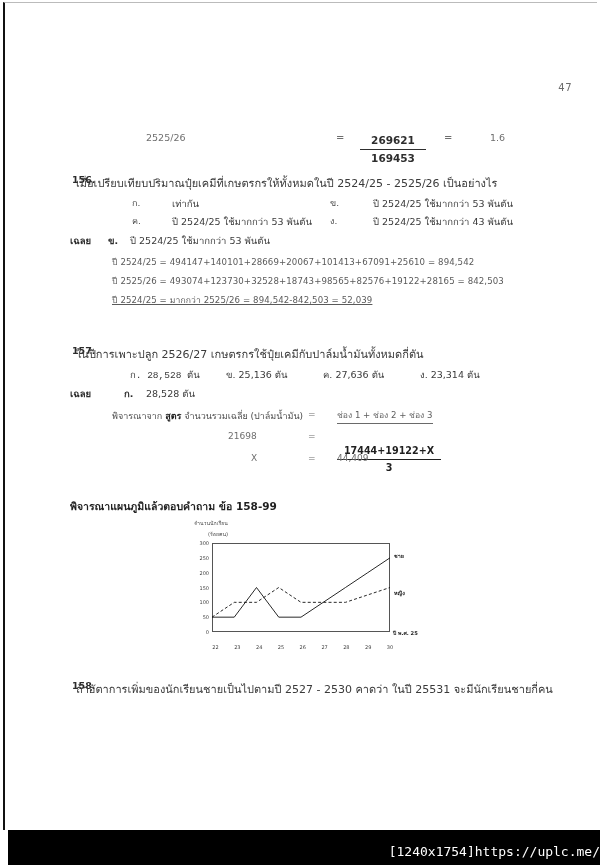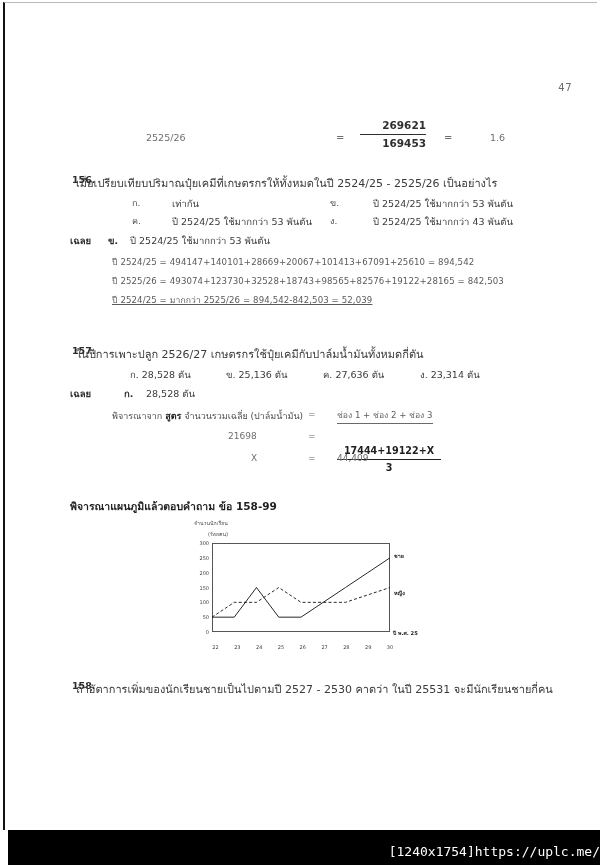--- a/index.html
+++ b/index.html
@@ -61,23 +61,23 @@
     color: #6e6e6e;
   }
   .top-calc .eq1 {
     position: absolute;
     left: 336px; top: 14px;
     font-size: 10px;
     color: #6e6e6e;
   }
   .frac {
     position: absolute;
-    left: 360px; top: 0px;
+    left: 360px; top: 15px;
     width: 66px;
-    text-align: right;
+    text-align: center;
     font-size: 10.5px;
     font-weight: bold;
     color: #2e2e2e;
   }
   .frac .num { display:block; line-height: 15px; }
   .frac .bar { display:block; border-top: 1.4px solid #2e2e2e; margin: 1px 0; }
   .frac .den { display:block; line-height: 15px; }
   .top-calc .eq2 {
     position: absolute;
     left: 444px; top: 14px;
@@ -320,21 +320,21 @@
 
       <span class="work-line" style="top:81px;">ปี 2524/25 = 494147+140101+28669+20067+101413+67091+25610 = 894,542</span>
       <span class="work-line" style="top:100px;">ปี 2525/26 = 493074+123730+32528+18743+98565+82576+19122+28165 = 842,503</span>
       <span class="work-line" style="top:119px;text-decoration:underline;">ปี 2524/25 = มากกว่า 2525/26 = 894,542-842,503 = 52,039</span>
     </div>
 
     <div class="qblock" style="top:345px; height:130px;">
       <span class="qnum" style="top:0px;">157.</span>
       <span class="qstem" style="top:0px;">ในปีการเพาะปลูก 2526/27 เกษตรกรใช้ปุ๋ยเคมีกับปาล์มน้ำมันทั้งหมดกี่ตัน</span>
 
-      <span class="opt-txt" style="left:130px; top:22px;">
+      <span class="opt-txt" style="left:130px; top:22px;font-family:Liberation Mono, monospace;">
         <span>ก.</span>
         <span>28,528 ตัน</span>
       </span>
       <span class="opt-txt" style="left:226px; top:22px;">
         <span>ข.</span>
         <span>25,136 ตัน</span>
       </span>
       <span class="opt-txt" style="left:323px; top:22px;">
         <span>ค.</span>
         <span>27,636 ตัน</span>

